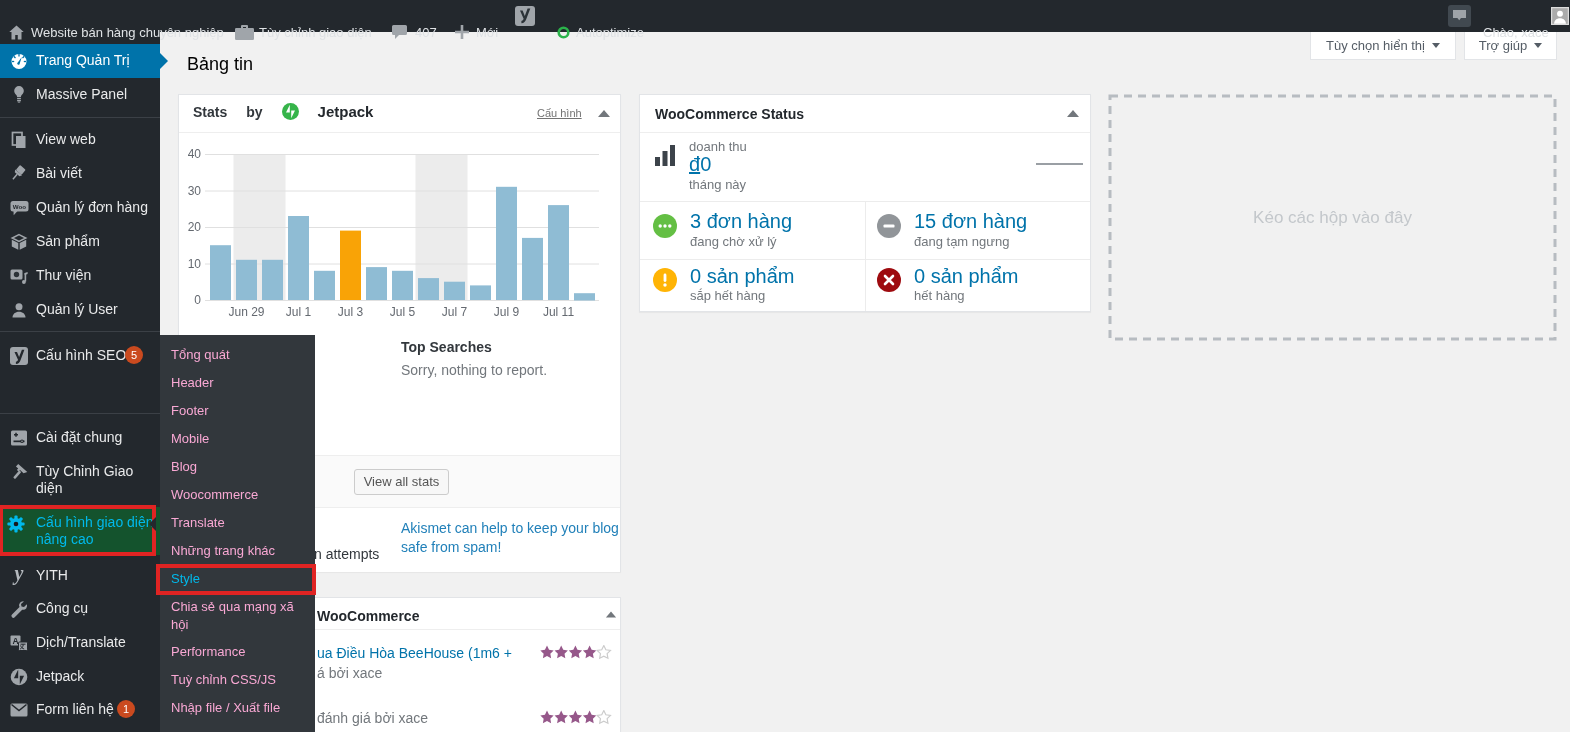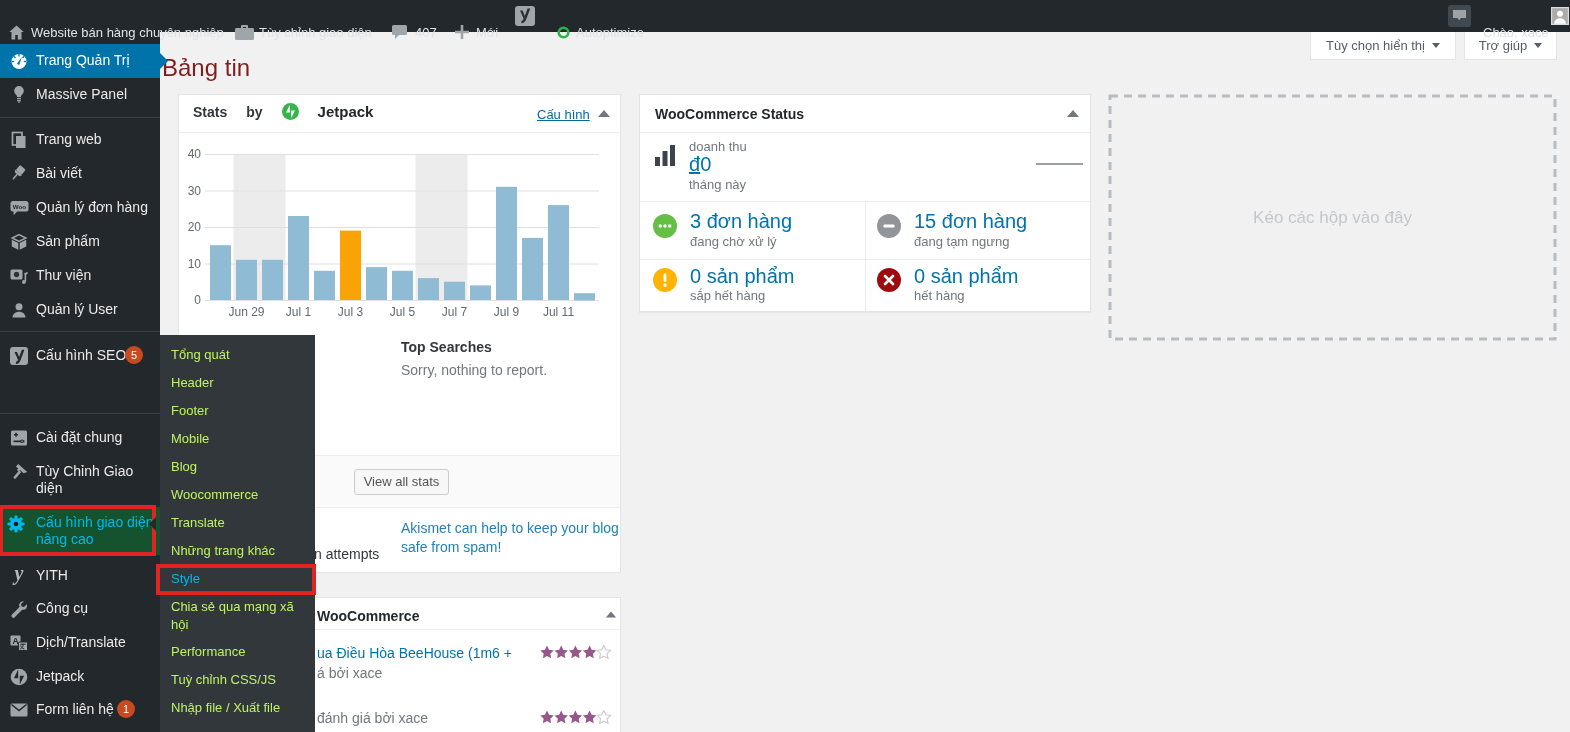--- a/index.html
+++ b/index.html
@@ -9,21 +9,21 @@
 .abs{position:absolute}
 #abar{position:absolute;left:0;top:0;width:1570px;height:32px;background:#23282d;z-index:90}
 .abit{position:absolute;top:16px;height:32px;display:flex;align-items:center;color:#dfe2e5;font-size:13px;white-space:nowrap}
 .abit svg{display:block}
 #sbar{position:absolute;left:0;top:32px;width:160px;height:700px;background:#23282d;z-index:80}
 .mi{position:absolute;left:0;width:160px;color:#e9eaeb;font-size:14px}
 .mi .ic{position:absolute;left:9px;width:20px;height:20px}
 .mi .tx{position:absolute;left:36px;line-height:17px}
 .sep{position:absolute;left:0;width:160px;height:1px;background:#3b4046}
 #fly{position:absolute;left:160px;top:335px;width:155px;height:397px;background:#32373c;z-index:85}
-.fi{position:absolute;left:11px;color:#bef264;font-size:13px;white-space:nowrap}
+.fi{position:absolute;left:11px;color:#f9a8d4;font-size:13px;white-space:nowrap}
 .redbox{position:absolute;border:4px solid #e02423;z-index:95}
 .panel{position:absolute;background:#fff;border:1px solid #e2e4e7;box-shadow:0 1px 1px rgba(0,0,0,.04)}
 .phead{position:absolute;left:0;top:0;right:0;height:38px;border-bottom:1px solid #eee}
 .ptitle{position:absolute;font-size:14px;font-weight:bold;color:#23282d;white-space:nowrap}
 .toggle{position:absolute;width:0;height:0;border-left:6px solid transparent;border-right:6px solid transparent;border-bottom:7px solid #72777c}
 .bignum{position:absolute;font-size:20px;color:#0073aa;white-space:nowrap}
 .subtx{position:absolute;font-size:13px;color:#72777c;white-space:nowrap}
 .wicon{position:absolute;width:24px;height:24px;border-radius:50%}
 </style>
 </head>
@@ -108,21 +108,21 @@
           <rect x="8.8" y="17.6" width="2.4" height="1" fill="#a0a5aa"></rect>
         </svg></span>
    <span class="tx" style="top:8px">Massive Panel</span>
  </div>
  <div class="sep" style="top:85px"></div>
  <div class="mi" style="top:91px;height:34px">
    <span class="ic" style="top:7px"><svg width="20" height="20" viewBox="0 0 20 20">
           <rect x="3.5" y="2.5" width="9.5" height="12.5" fill="none" stroke="#a0a5aa" stroke-width="1.7"></rect>
           <rect x="7" y="6" width="9.5" height="12" fill="#a0a5aa"></rect>
         </svg></span>
-   <span class="tx" style="top:8px">Trang web</span>
+   <span class="tx" style="top:8px">View web</span>
  </div>
  <div class="mi" style="top:125px;height:34px">
    <span class="ic" style="top:7px"><svg width="20" height="20" viewBox="0 0 20 20">
           <g fill="#a0a5aa" transform="rotate(40 10 8)">
             <rect x="6.2" y="2" width="7.6" height="6.5" rx="1"></rect>
             <path d="M5.5 8.5h9L13 11H7z"></path>
             <rect x="9.3" y="11" width="1.5" height="6.5"></rect>
           </g>
         </svg></span>
    <span class="tx" style="top:8px">Bài viết</span>
@@ -264,42 +264,42 @@
  <div class="fi" style="top:263px;line-height:18px;white-space:normal;width:130px">Chia sẻ qua mạng xã hội</div>
  <div class="fi" style="top:303px;line-height:28px">Performance</div>
  <div class="fi" style="top:331px;line-height:28px">Tuỳ chỉnh CSS/JS</div>
  <div class="fi" style="top:359px;line-height:28px">Nhập file / Xuất file</div>
 </div>
 
 <div class="redbox" style="left:-1px;top:505px;width:157px;height:51px"></div>
 <div style="position:absolute;left:149px;top:517px;width:0;height:0;border-top:7px solid transparent;border-bottom:7px solid transparent;border-right:7px solid #23282d;z-index:96"></div>
 <div class="redbox" style="left:156px;top:564px;width:160px;height:31px"></div>
 
-<div class="abs" style="left:162px;top:54px;font-size:24px;color:#7f1d1d">Bảng tin</div>
+<div class="abs" style="left:187px;top:54px;font-size:18px;color:#000000">Bảng tin</div>
 <div class="abs" style="left:1310px;top:32px;width:146px;height:28px;background:#fff;border:1px solid #e2e4e7;border-top:none;display:flex;align-items:center;justify-content:center;gap:7px;color:#555d66">
     <span>Tùy chọn hiển thị</span>
     <span style="width:0;height:0;border-left:4px solid transparent;border-right:4px solid transparent;border-top:5px solid #555d66"></span>
   </div>
 <div class="abs" style="left:1464px;top:32px;width:93px;height:28px;background:#fff;border:1px solid #e2e4e7;border-top:none;display:flex;align-items:center;justify-content:center;gap:7px;color:#555d66">
     <span>Trợ giúp</span>
     <span style="width:0;height:0;border-left:4px solid transparent;border-right:4px solid transparent;border-top:5px solid #555d66"></span>
   </div>
 
 <div class="panel" style="left:178px;top:94px;width:443px;height:478px">
  <div class="phead"></div>
  <div class="abs" style="left:14px;top:8px;display:flex;align-items:center;gap:19px">
    <span style="font-size:14px;font-weight:bold;color:#32373c">Stats</span>
    <span style="font-size:14px;font-weight:bold;color:#32373c">by</span>
    <svg width="17" height="17" viewBox="0 0 17 17">
         <circle cx="8.5" cy="8.5" r="8.5" fill="#36b44a"></circle>
         <path d="M7.8 9.6V1.8L4 9.6zM9.2 7.4v7.8L13 7.4z" fill="#fff"></path>
       </svg>
    <span style="font-size:15px;font-weight:bold;color:#23282d">Jetpack</span>
  </div>
- <div class="abs" style="left:358px;top:12px;font-size:13px;color:#0369a1;text-decoration:underline">Cấu hình</div>
+ <div class="abs" style="left:358px;top:12px;font-size:11px;color:#737373;text-decoration:underline">Cấu hình</div>
  <div class="toggle" style="left:419px;top:15px"></div>
  <svg class="abs" style="left:0;top:38px" width="443" height="200" viewBox="0 0 443 200">
   <rect x="54.5" y="21" width="52" height="146" fill="#ececec"></rect>
   <rect x="236.5" y="21" width="52" height="146" fill="#ececec"></rect>
   <g stroke="#e0e0e0" stroke-width="1">
    <line x1="26" y1="21.5" x2="420" y2="21.5"></line>
         <line x1="26" y1="58" x2="420" y2="58"></line>
         <line x1="26" y1="94.5" x2="420" y2="94.5"></line>
         <line x1="26" y1="131" x2="420" y2="131"></line>
         <line x1="26" y1="167.5" x2="420" y2="167.5"></line>

